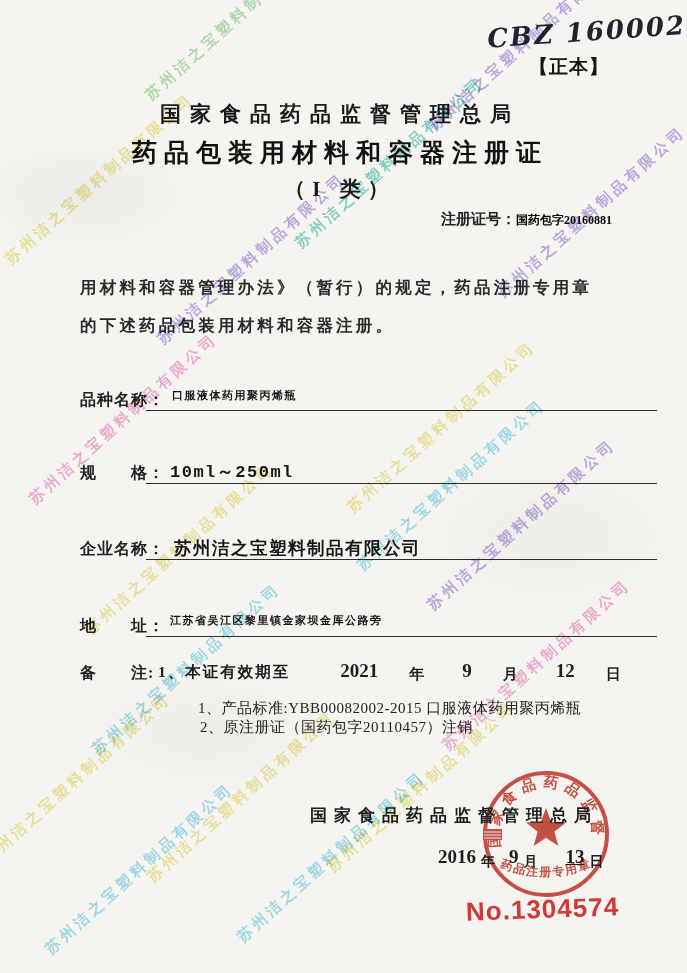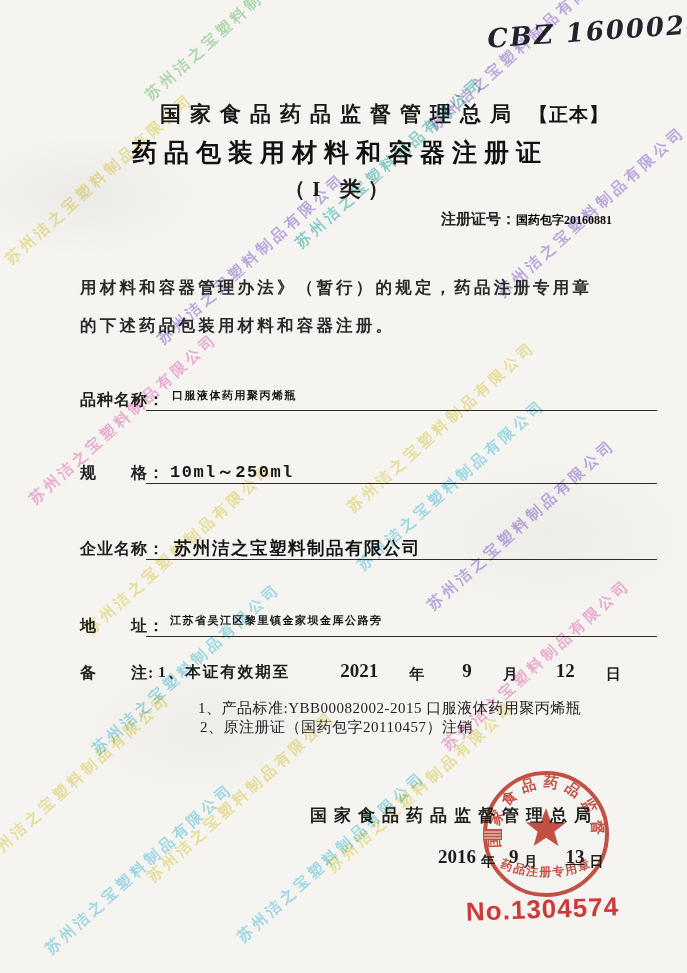--- a/index.html
+++ b/index.html
@@ -11,21 +11,21 @@
   }
   .page::before{content:"";position:absolute;inset:0;
     background:
       radial-gradient(ellipse 180px 90px at 12% 20%, rgba(190,188,182,.18), transparent 70%),
       radial-gradient(ellipse 220px 120px at 80% 55%, rgba(190,188,182,.14), transparent 70%),
       radial-gradient(ellipse 200px 100px at 30% 75%, rgba(190,188,182,.14), transparent 70%);
     pointer-events:none;}
   .abs{position:absolute;white-space:nowrap;}
   .hw{font-family:"DejaVu Serif",serif;font-style:italic;font-weight:bold;
       font-size:26px;color:#23232e;transform:rotate(-4deg);letter-spacing:2px;}
-  .copy{font-weight:bold;font-size:19px;letter-spacing:1px;color:#151515;margin-top:48px;}
+  .copy{font-weight:bold;font-size:19px;letter-spacing:1px;color:#151515;}
   .center-col{left:55px;width:570px;text-align:center;}
   .t1{font-size:21px;font-weight:bold;letter-spacing:9px;color:#1a1a1a;}
   .t2{font-size:25px;font-weight:bold;letter-spacing:7px;color:#111;}
   .t3{font-size:21px;font-weight:bold;letter-spacing:7px;}
   .regline{font-size:15px;font-weight:bold;left:0;width:612px;text-align:right;color:#222;}
   .para{font-size:16.5px;font-weight:bold;letter-spacing:3.2px;color:#2a2a2a;}
   .flabel{font-size:16px;font-weight:bold;letter-spacing:1px;color:#222;}
   .fvalue{font-size:11px;font-weight:bold;letter-spacing:1.5px;color:#161616;}
   .uline{position:absolute;height:0;border-top:1.5px solid #2e2d2b;}
   .rml{font-size:15px;font-weight:normal;letter-spacing:.5px;color:#232323;}

